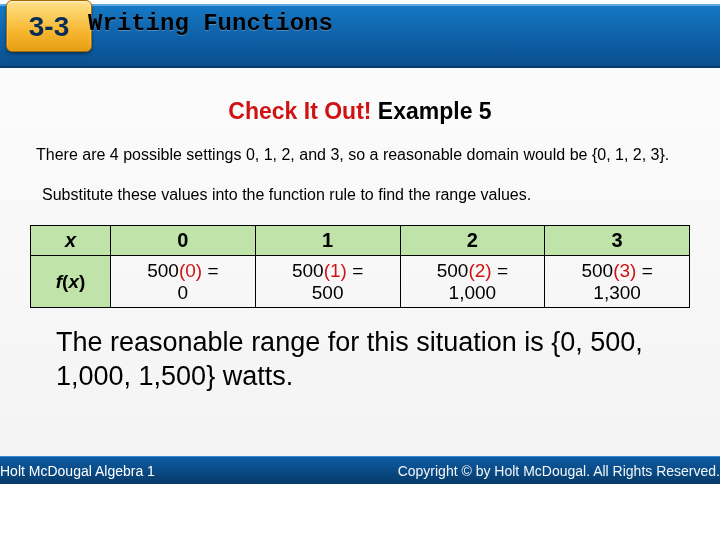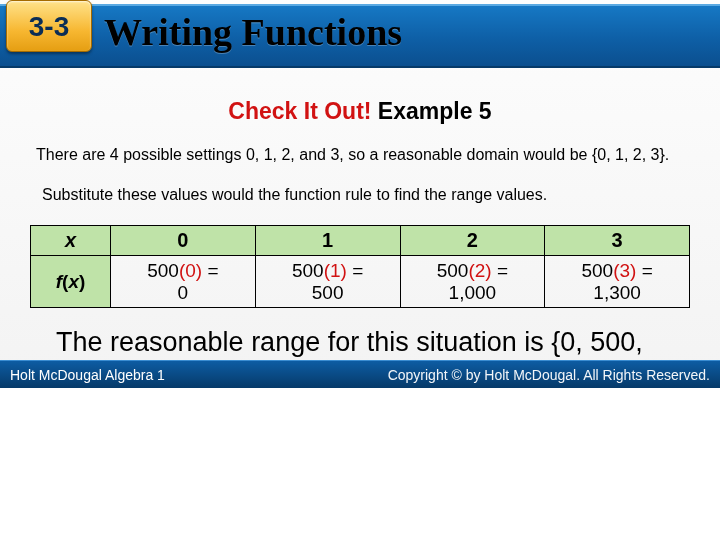--- a/index.html
+++ b/index.html
@@ -1,17 +1,17 @@
 <!DOCTYPE html>
 <html><head>
 <meta charset="utf-8">
 <style>
   * { box-sizing: border-box; margin: 0; padding: 0; }
   html, body { width: 720px; height: 540px; font-family: Verdana, Geneva, sans-serif; background: #fff; }
-  .slide { width: 720px; height: 388px; position: relative; background: linear-gradient(#fdfdfd, #f3f3f3); overflow: hidden; }
+  .slide { width: 720px; height: 484px; position: relative; background: linear-gradient(#fdfdfd, #f3f3f3); overflow: hidden; }
 
   
   .titlebar {
     position: relative;
     height: 64px;
     background: linear-gradient(#1678c4, #0e5fa6 55%, #0b4f8f);
     border-top: 2px solid #5aa9e2;
     border-bottom: 2px solid #063a69;
     margin-top: 4px;
   }
@@ -23,24 +23,24 @@
     border: 1px solid #a56b00;
     box-shadow: 0 2px 3px rgba(0,0,0,0.4), inset 0 1px 2px rgba(255,255,255,0.7);
     text-align: center;
     line-height: 52px;
     font-family: Arial, sans-serif;
     font-weight: 900;
     font-size: 28px;
     color: #0b2d55;
   }
   .lesson-title {
-    position: absolute; left: 104px; top: 4px;
-    font-family: Liberation Serif, serif;
+    position: absolute; left: 88px; top: 4px;
+    font-family: Liberation Mono, monospace;
     font-weight: 900;
-    font-size: 38px;
+    font-size: 24px;
     color: #000;
     text-shadow: 0 1px 0 rgba(255,255,255,0.25);
   }
 
   .content { padding: 18px 28px 0 28px; }
 
   .check-title {
     text-align: center;
     font-family: Arial, sans-serif;
     font-weight: 900;
@@ -76,21 +76,21 @@
   
   .footer {
     position: absolute; left:0; right:0; bottom:0;
     height: 28px;
     background: linear-gradient(#0d5ca3, #063a69);
     border-top: 1px solid #3a8cd1;
     color: #fff;
     font-family: Verdana, sans-serif;
     font-size: 14px;
     display: flex; align-items: center; justify-content: space-between;
-    padding: 0 10px;
+    padding: 0 0;
   }
   .footer .book { font-weight: 400; }
   .footer .copy { font-size: 14px; opacity: 0.95; }
 </style>
 </head>
 <body>
 
 <div class="slide">
 
   <div class="titlebar">
@@ -99,21 +99,21 @@
   </div>
 
   <div class="content">
 
     <div class="check-title">
       <span class="red">Check It Out!</span><span> Example 5</span>
     </div>
 
     <p class="para">There are 4 possible settings  0, 1, 2, and 3, so a reasonable domain would be {0, 1, 2, 3}.</p>
 
-    <p class="para para2">Substitute these values would the function rule to find the range values.</p>
+    <p class="para para2">Substitute these values into the function rule to find the range values.</p>
 
     <table class="tbl">
       <tbody>
           <tr class="hdr">
         <td class="lbl">x</td>
         <td>0</td>
         <td>1</td>
         <td>2</td>
         <td>3</td>
       </tr>

